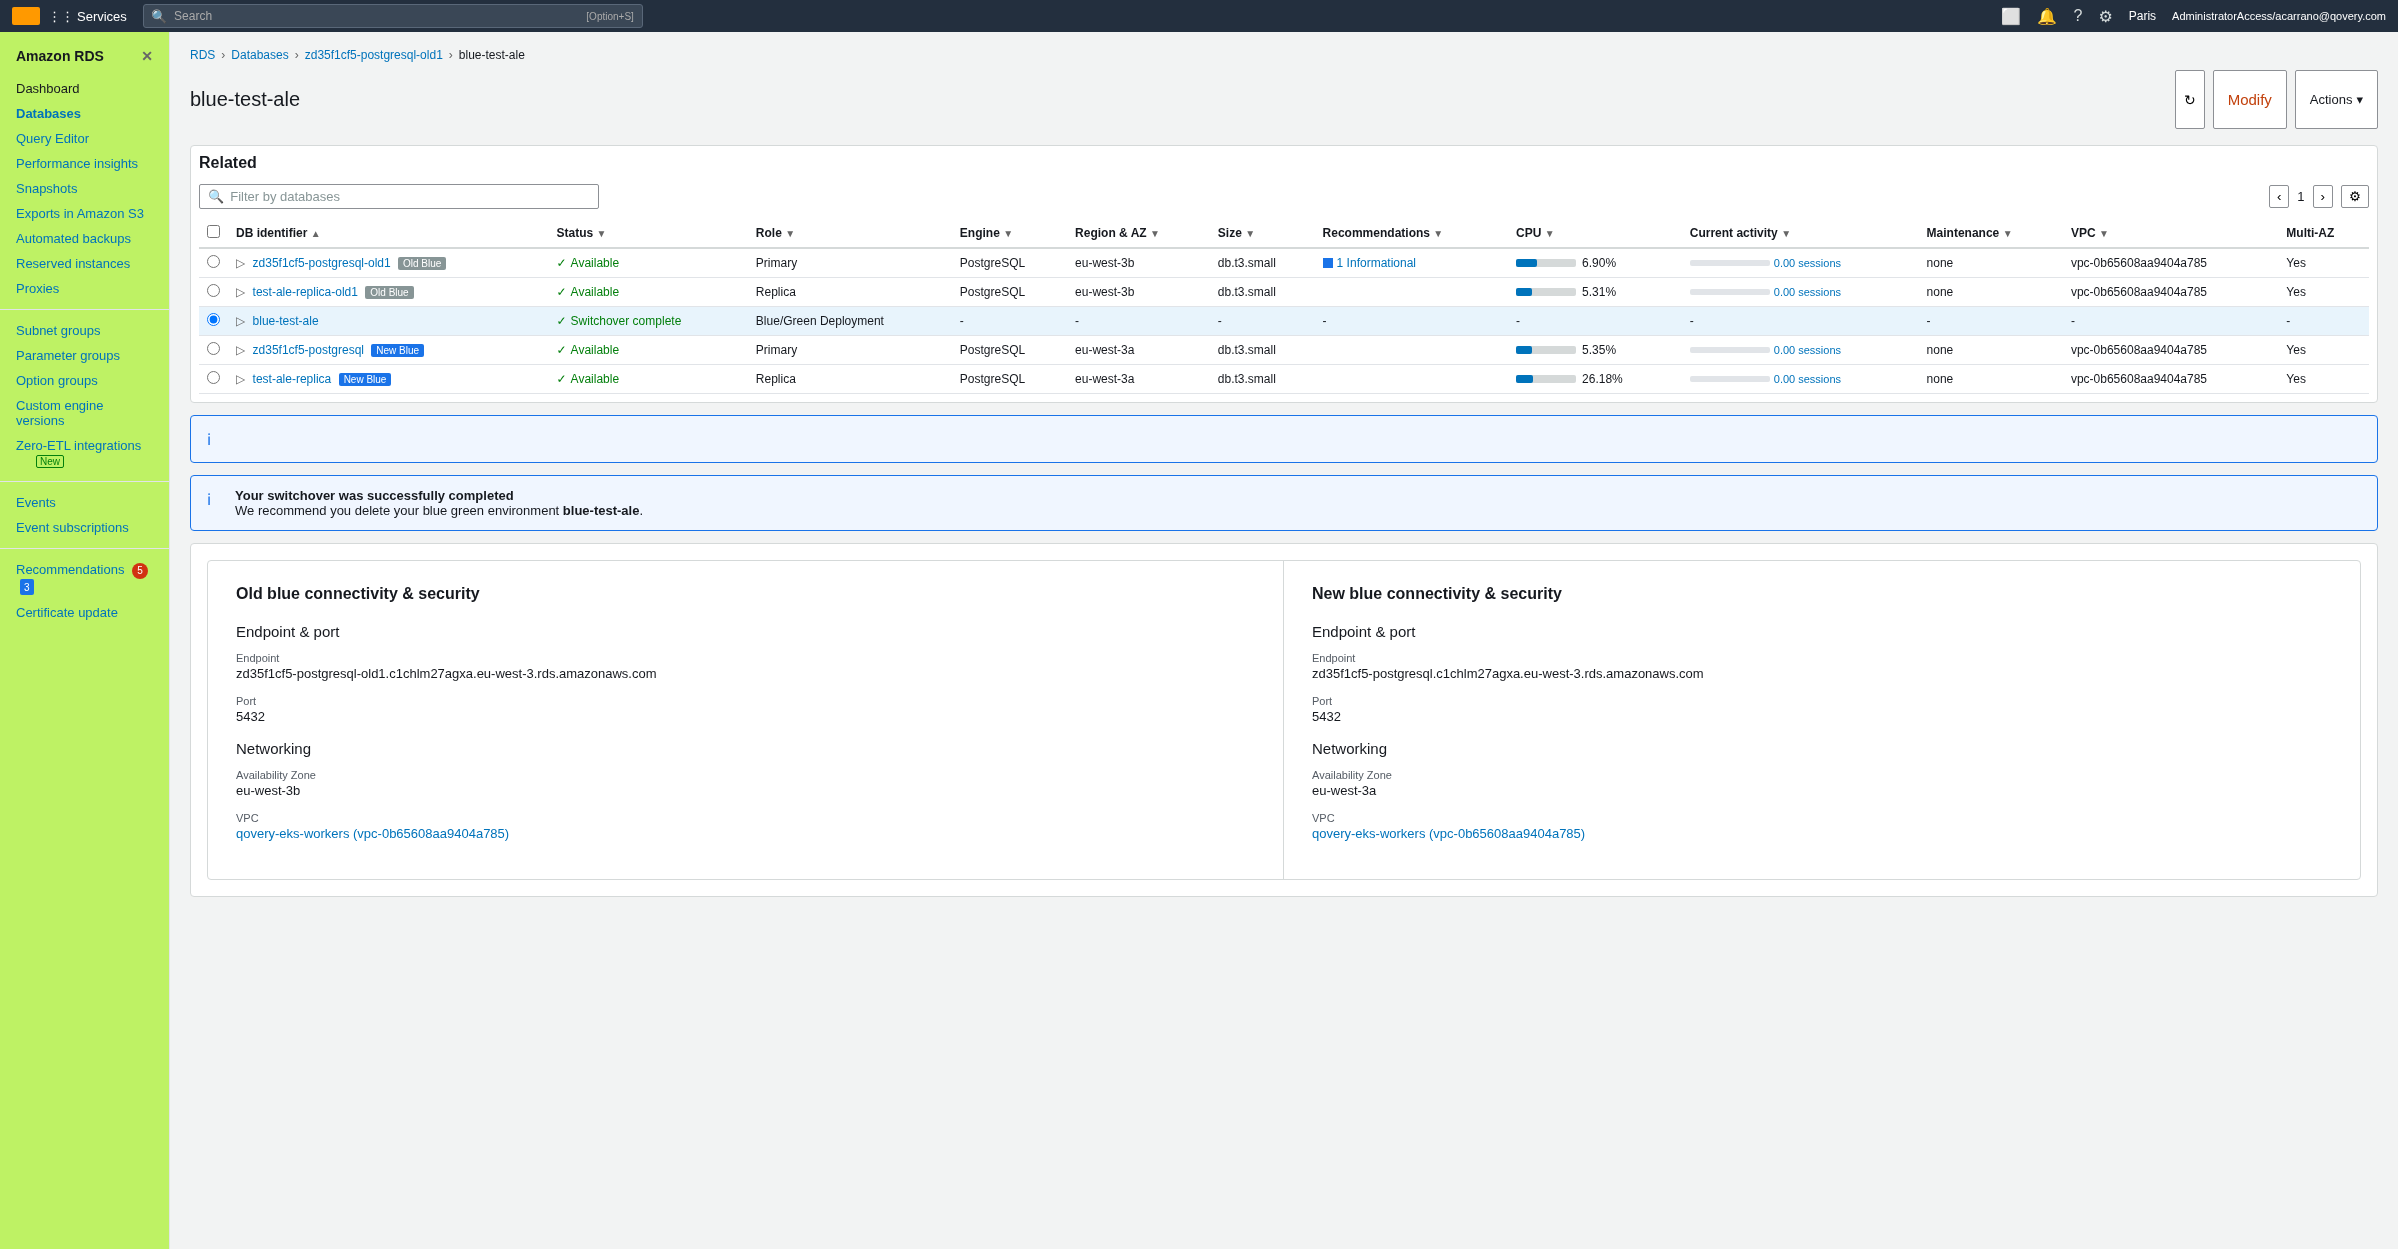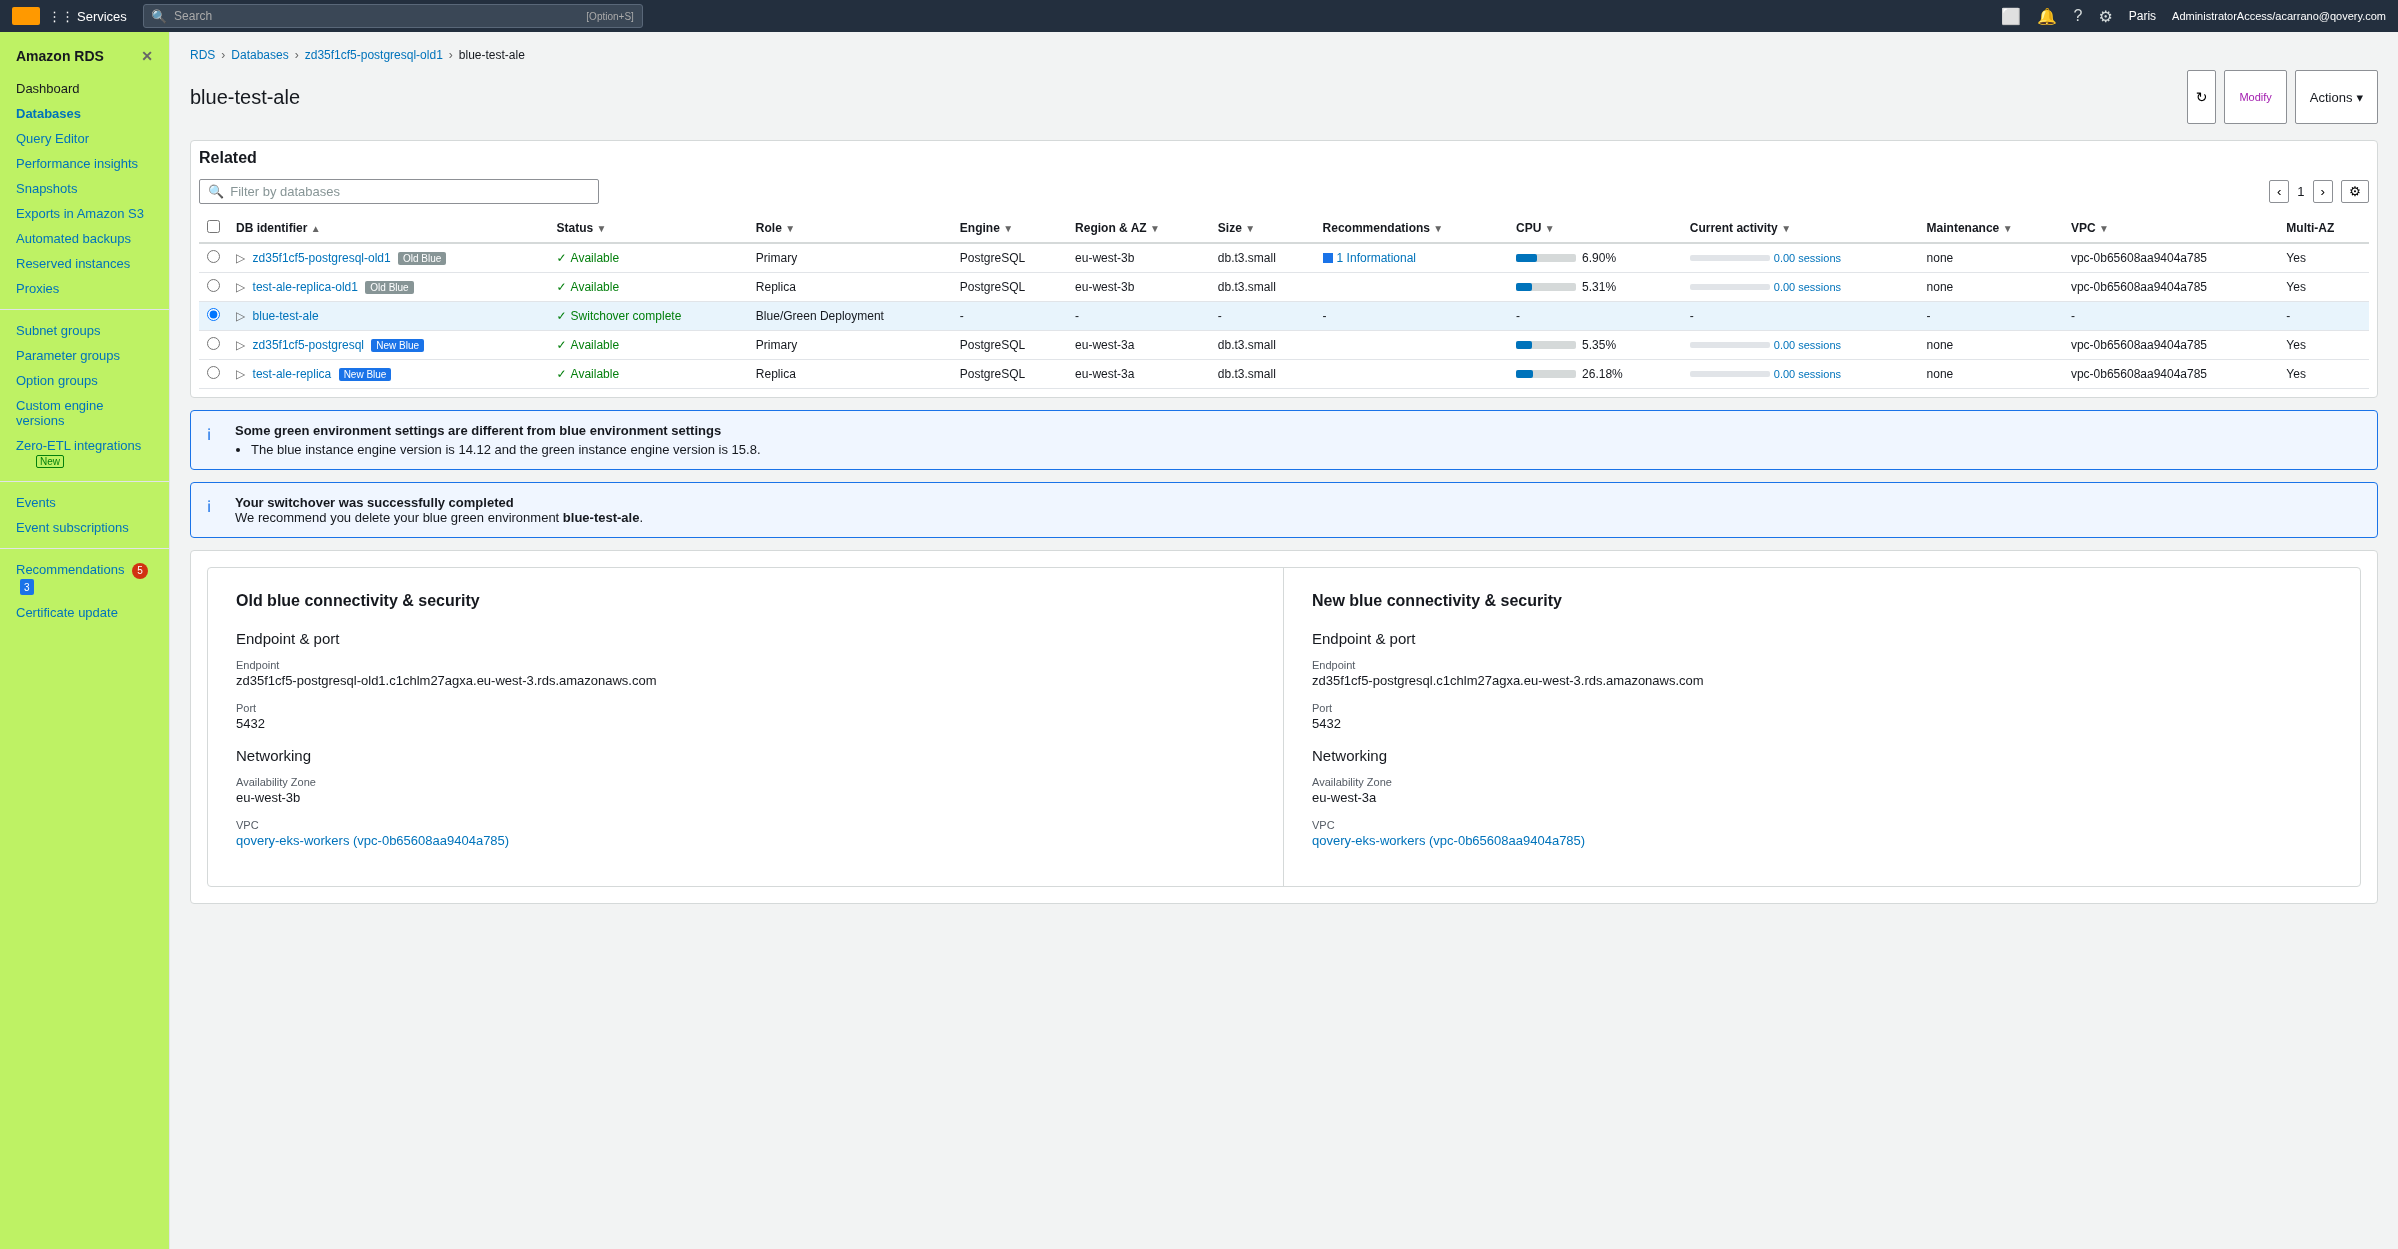--- a/index.html
+++ b/index.html
@@ -122,22 +122,22 @@
       padding: 4px 8px;
       cursor: pointer;
       font-size: 14px;
     }
     .btn-secondary {
       background: #fff;
       border: 1px solid #8d9095;
       border-radius: 2px;
       padding: 20px 14px;
       cursor: pointer;
-      font-size: 11px;
-      color: #a21caf;
+      font-size: 15px;
+      color: #c2410c;
     }
     .btn-actions {
       background: #fff;
       border: 1px solid #8d9095;
       border-radius: 2px;
       padding: 5px 14px;
       cursor: pointer;
       font-size: 13px;
       color: #16191f;
       display: flex; align-items: center; gap: 4px;
@@ -567,26 +567,20 @@
       <td>none</td>
       <td>vpc-0b65608aa9404a785</td>
       <td>Yes</td>
     </tr>
           </tbody>
       </table>
     </div>
 
     <div class="alert-info">
       <span class="alert-icon">ℹ</span>
-      <div class="alert-text">
-        <strong>Some green environment settings are different from blue environment settings</strong>
-        <ul>
-          <li>The blue instance engine version is 14.12 and the green instance engine version is 15.8.</li>
-        </ul>
-      </div>
     </div>
 
     <div class="alert-info">
       <span class="alert-icon">ℹ</span>
       <div class="alert-text">
         <strong>Your switchover was successfully completed</strong><br>
         We recommend you delete your blue green environment <strong>blue-test-ale</strong>.
       </div>
     </div>
 

